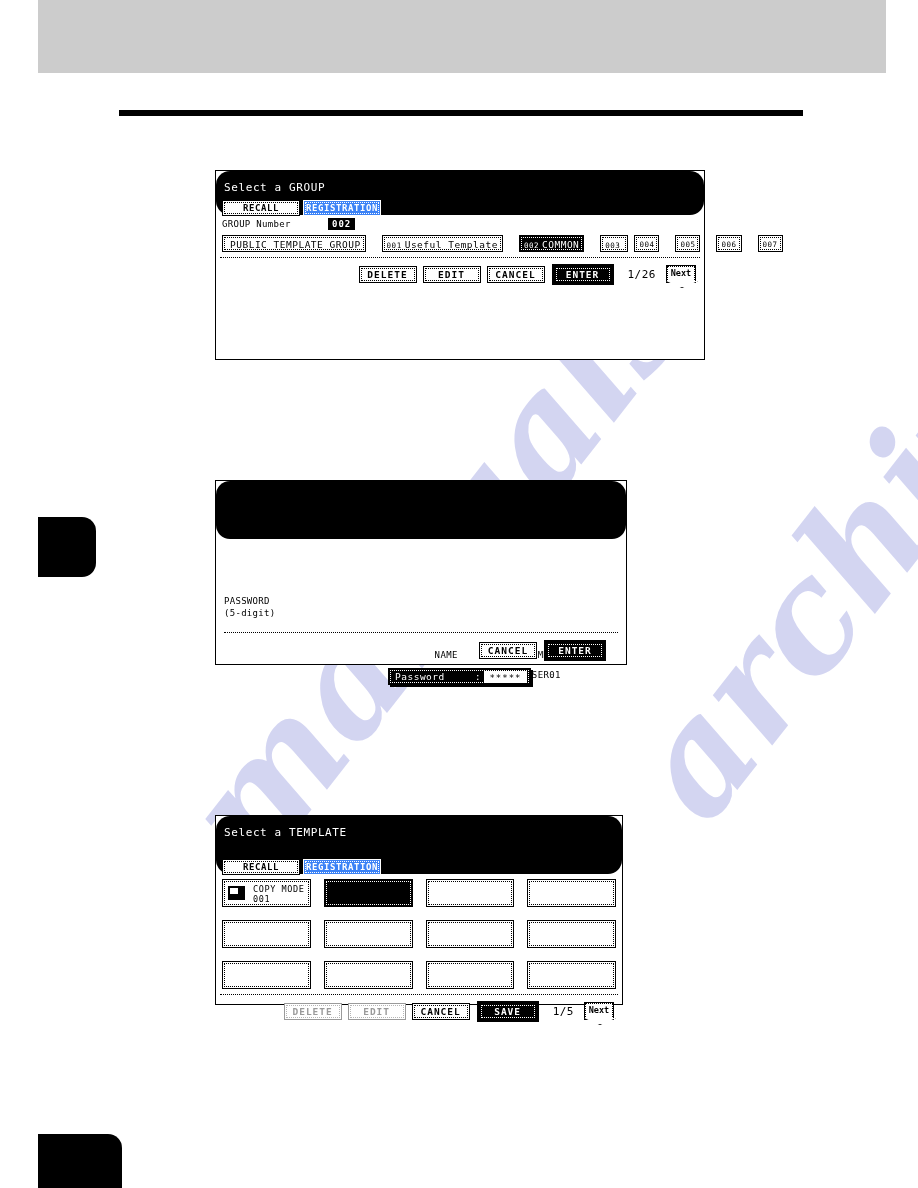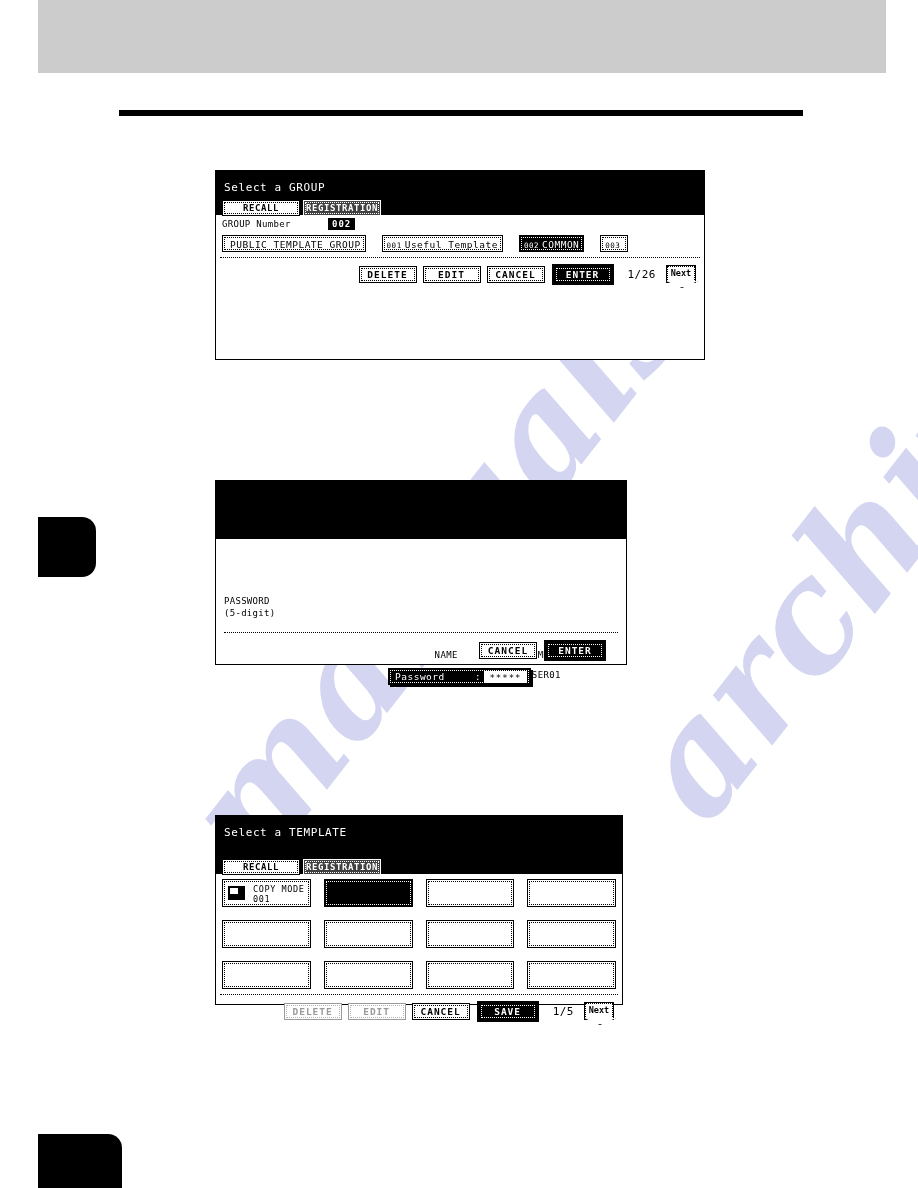--- a/index.html
+++ b/index.html
@@ -51,21 +51,21 @@
   
   .lcd{
     position:absolute;
     background:#ffffff;
     border:1px solid #000000;
     box-sizing:border-box;
     color:#000000;
   }
   .lcd-header{
     background:#000000;color:#ffffff;
-    height:44px;position:relative;
+    height:44px;position:relative;border-radius:14px;
   }
   .lcd-title{
     position:absolute;left:8px;top:10px;
     font-size:11px;letter-spacing:.6px;
     color:#ffffff;
   }
   .lcd-header-tall{height:58px;}
 
   
   .tabrow{
@@ -75,21 +75,21 @@
   .tab{
     font-size:9px;font-weight:700;letter-spacing:.6px;
     padding:2px 0 2px 0;
     width:78px;text-align:center;
     box-sizing:border-box;
     border:1px solid #000000;
     outline:1px dotted #000000;
     outline-offset:-3px;
   }
   .tab-inactive{background:#ffffff;color:#000000;}
-  .tab-active{background:#404040;color:#ffffff;border-color:#ffffff;outline-color:#ffffff;}
+  .tab-active{background:#3b82f6;color:#ffffff;border-color:#ffffff;outline-color:#ffffff;}
 
   
   .lcd-body{position:relative;padding:0;}
 
   .group-number-row{
     position:relative;height:16px;margin:3px 0 1px 6px;
   }
   .group-number-label{
     position:absolute;left:0;top:1px;font-size:9px;letter-spacing:.3px;
   }
@@ -270,20 +270,34 @@
         <div class="group-item">
           <span class="gi-num">001</span><span class="gi-name">Useful Template</span>
         </div>
         <div class="group-item selected">
           <span class="gi-num">002</span><span class="gi-name">COMMON</span>
         </div>
         <div class="group-item">
           <span class="gi-num">003</span><span class="gi-name"></span>
         </div>
       </div>
+      <div class="group-col">
+        <div class="group-item">
+          <span class="gi-num">004</span>
+        </div>
+        <div class="group-item">
+          <span class="gi-num">005</span>
+        </div>
+        <div class="group-item">
+          <span class="gi-num">006</span>
+        </div>
+        <div class="group-item">
+          <span class="gi-num">007</span>
+        </div>
+      </div>
     </div>
 
     <div class="sep-dotted"></div>
 
     <div class="btnbar">
       <div class="btn">DELETE</div>
       <div class="btn">EDIT</div>
       <div class="btn">CANCEL</div>
       <div class="btn btn-primary">ENTER</div>
       <div class="pagecount">1/26</div>

